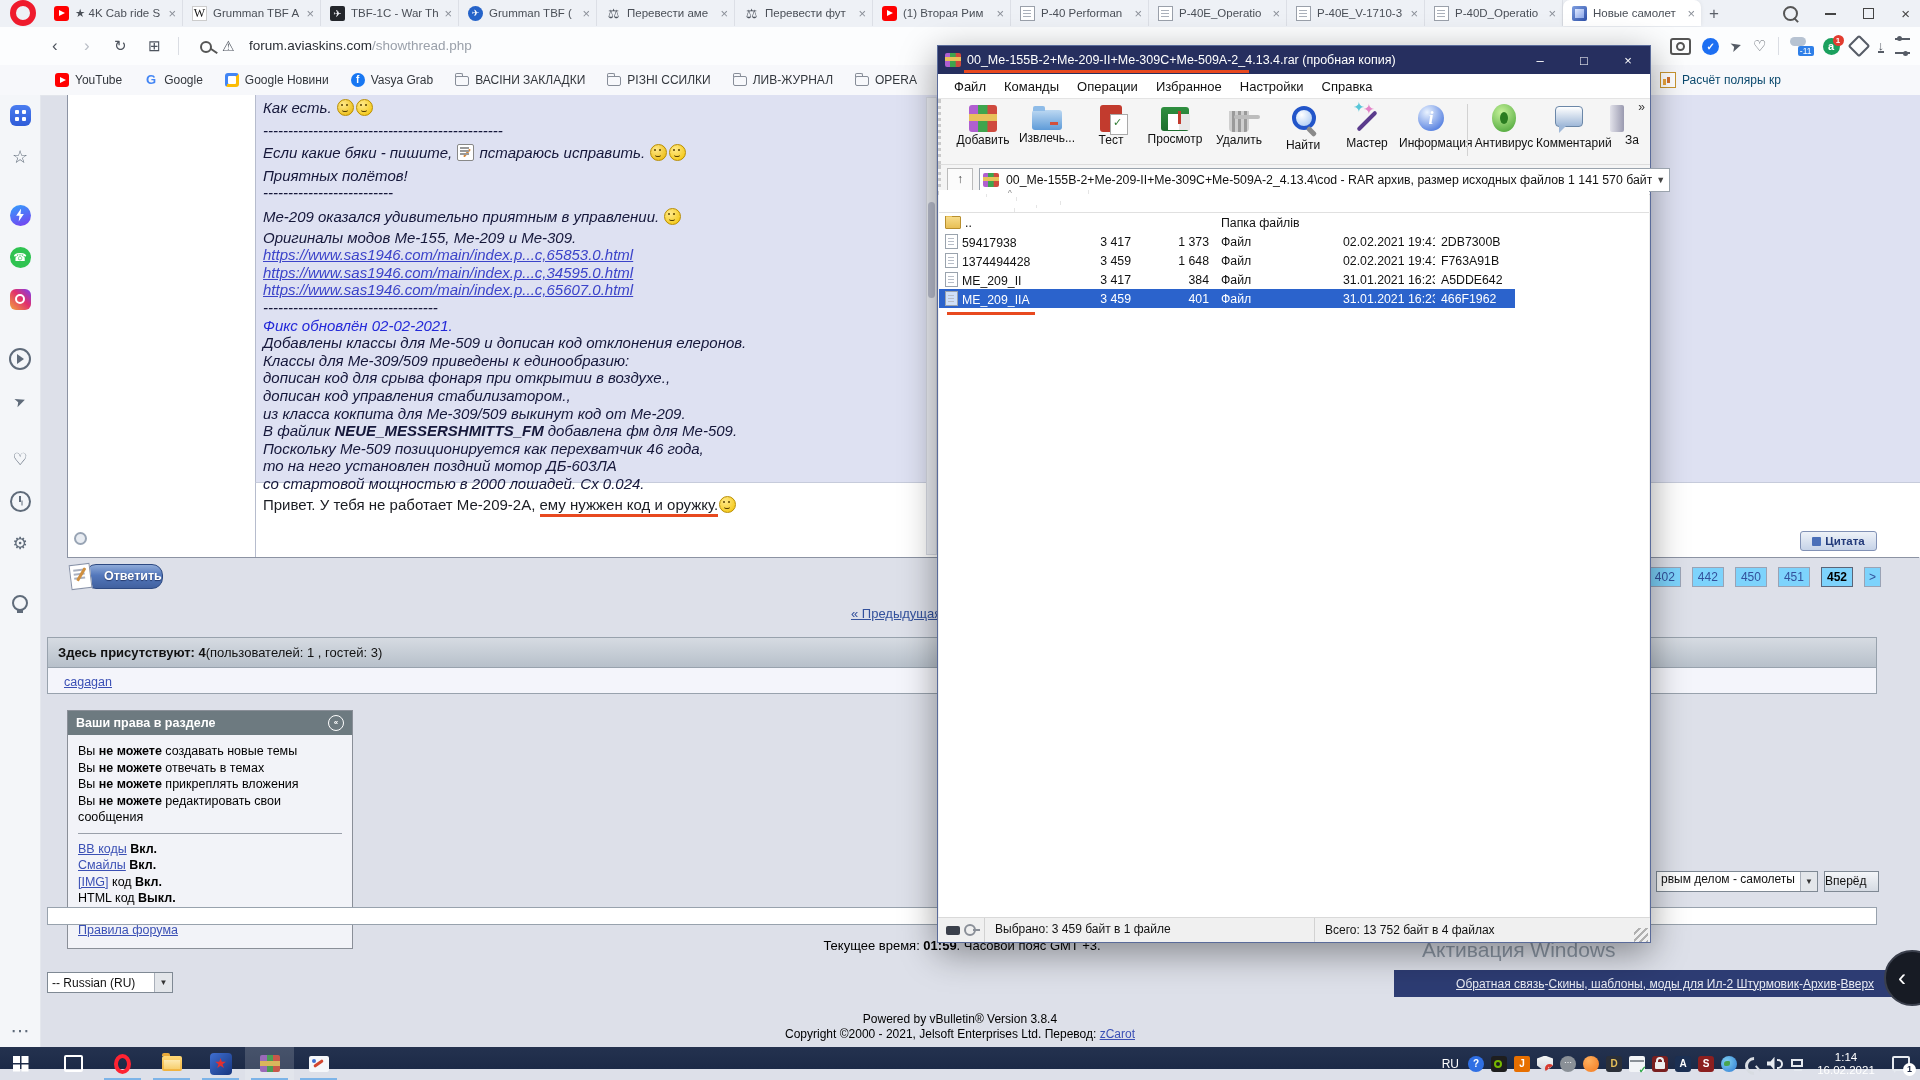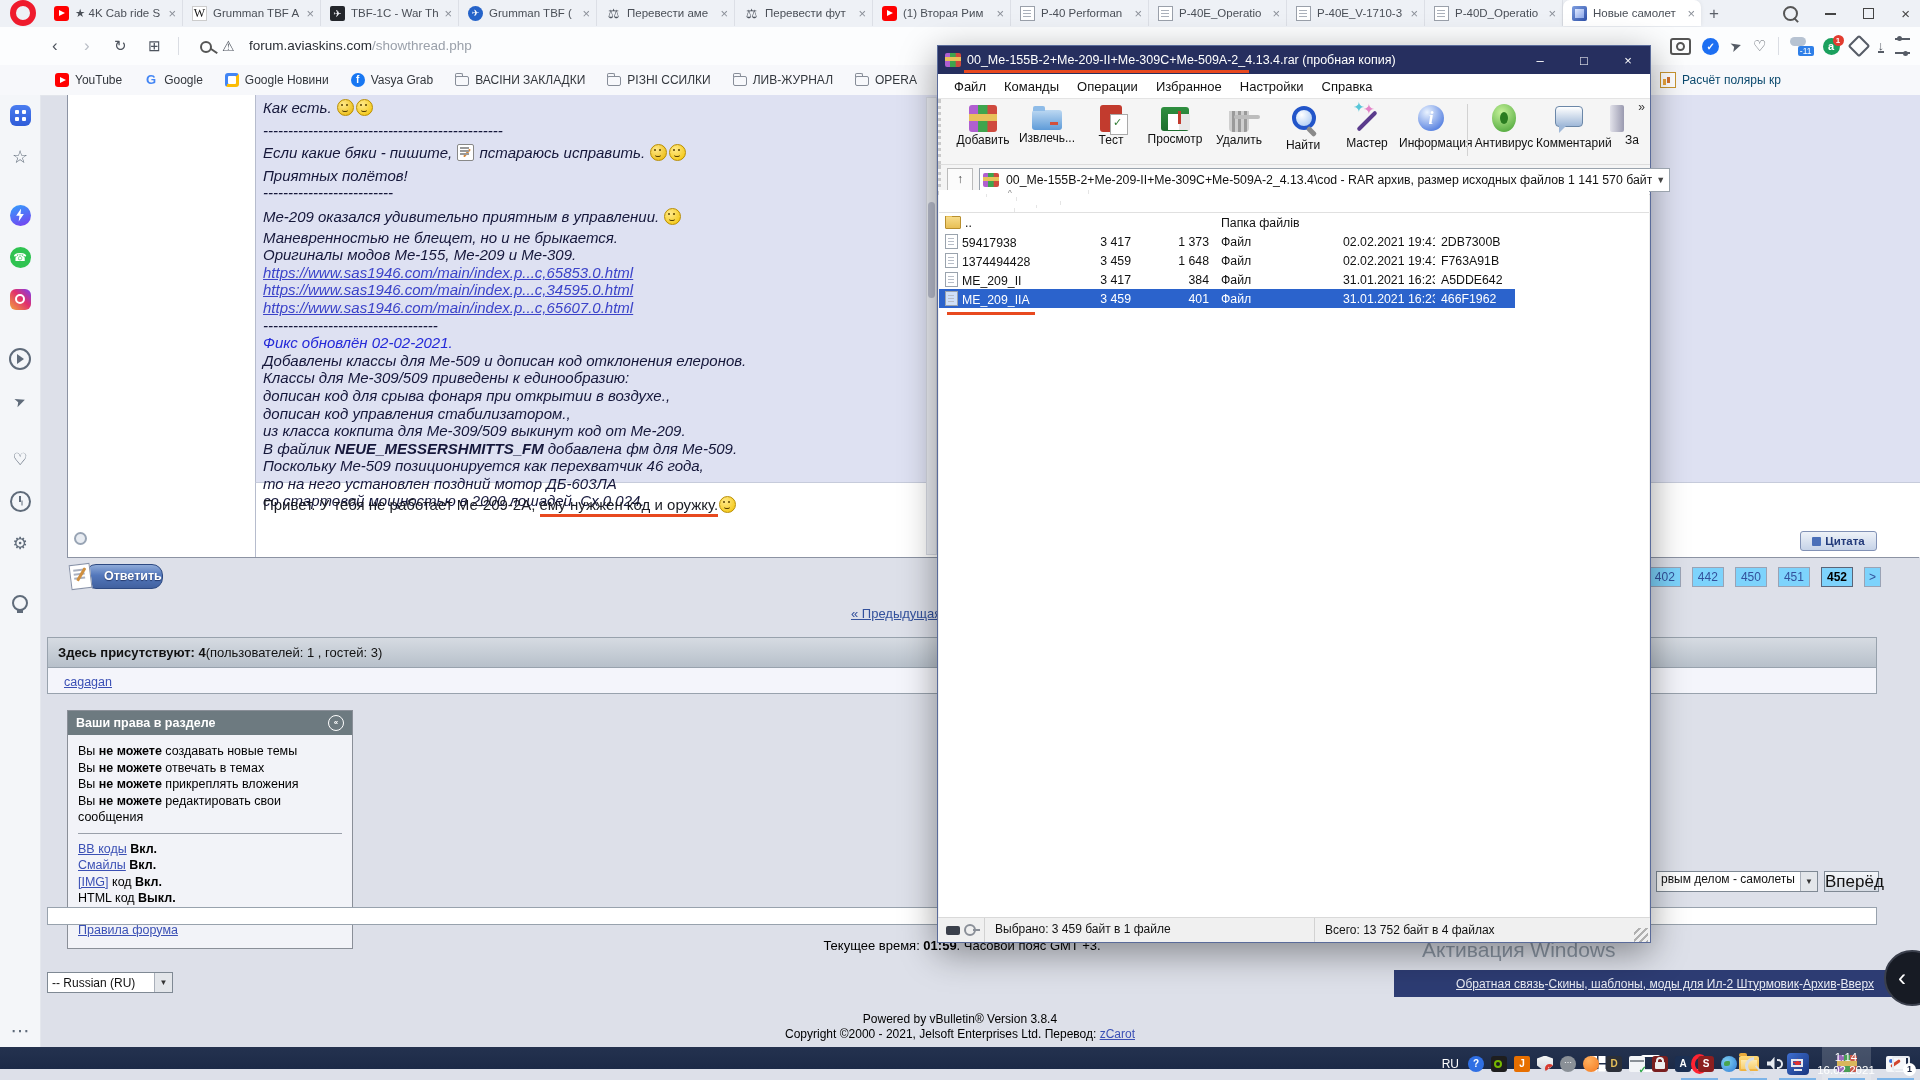--- a/index.html
+++ b/index.html
@@ -139,21 +139,21 @@
   #rights .rhead{height:24px;background:#6d7a80;color:#fff;font-size:12.5px;font-weight:bold;display:flex;align-items:center;padding:0 8px;}
   #rights .rcol{margin-left:auto;width:14px;height:14px;border:1px solid #fff;border-radius:50%;font-size:8px;line-height:13px;text-align:center;}
   #rights .rbody{padding:8px 10px 10px;font-size:12.5px;line-height:16.5px;color:#000;}
   #rights hr{border:none;border-top:1px solid #9aa0aa;margin:7px 0;}
   #rights a,.rlink{color:#3b50b5;text-decoration:underline;}
   #thinbox{position:absolute;left:47px;top:907px;width:1830px;height:18px;background:#fff;border:1px solid #98a2ad;box-sizing:border-box;}
   #timeline{position:absolute;left:47px;top:938px;width:1830px;text-align:center;font-size:13px;color:#000;}
   #jumpsel{position:absolute;left:1656px;top:871px;width:162px;height:21px;background:#fff;border:1px solid #7f8994;box-sizing:border-box;display:flex;font-size:12px;color:#111;}
   #jumpsel .jtext{flex:1;padding-left:4px;white-space:nowrap;overflow:hidden;}
   #jumpsel .jarr{width:16px;height:100%;background:#e3e6ea;border-left:1px solid #aab0ba;font-size:8px;text-align:center;line-height:19px;color:#333;}
-  #fwdbtn{position:absolute;left:1824px;top:871px;width:55px;height:21px;background:linear-gradient(#f4f6f9,#d5dbe3);border:1px solid #7f8994;box-sizing:border-box;font-size:17px;text-align:left;line-height:19px;color:#111;}
+  #fwdbtn{position:absolute;left:1824px;top:871px;width:55px;height:21px;background:linear-gradient(#f4f6f9,#d5dbe3);border:1px solid #7f8994;box-sizing:border-box;font-size:12px;text-align:left;line-height:19px;color:#111;}
   #langsel{position:absolute;left:47px;top:972px;width:126px;height:21px;background:#fff;border:1px solid #7f8994;box-sizing:border-box;display:flex;align-items:center;font-size:12px;color:#111;}
   #langsel .jtext{flex:1;padding-left:4px;white-space:nowrap;overflow:hidden;}
   #langsel .jarr{width:17px;height:100%;background:#e3e6ea;border-left:1px solid #aab0ba;font-size:8px;text-align:center;line-height:19px;color:#333;}
   #darkband{position:absolute;left:1394px;top:970px;width:526px;height:27px;background:#2d3c73;display:flex;align-items:center;justify-content:flex-end;padding-right:46px;box-sizing:border-box;font-size:12px;color:#e8eaf2;white-space:nowrap;}
   #darkband span.bl{text-decoration:underline;}
   #watermark{position:absolute;left:1422px;top:938px;font-size:21px;color:rgba(125,136,152,.85);}
   #powered{position:absolute;left:0;top:1012px;width:1920px;text-align:center;font-size:12px;color:#000;}
   #copyrt{position:absolute;left:0;top:1027px;width:1920px;text-align:center;font-size:12px;color:#000;}
   #copyrt .rlink{color:#3b50b5;}
   #floatback{position:absolute;left:1884px;top:950px;width:56px;height:56px;border-radius:50%;background:#171b24;border:2px solid #3a3f4c;color:#fff;font-size:24px;line-height:52px;text-indent:12px;box-sizing:border-box;z-index:40;}
@@ -221,21 +221,21 @@
   .fic-file::after{content:"";position:absolute;left:2px;top:3px;width:6px;height:1px;background:#b8bec8;box-shadow:0 3px 0 #b8bec8,0 6px 0 #b8bec8;}
   #wr-status{position:absolute;left:0;bottom:0;width:100%;height:24px;background:#f0f0f0;border-top:1px solid #d9d9d9;display:flex;align-items:center;font-size:12px;color:#111;}
   .st-icons{width:46px;height:100%;border-right:1px solid #d2d2d2;display:flex;align-items:center;justify-content:center;gap:4px;flex:none;}
   .si-disk{width:14px;height:9px;background:#3a3f4a;border-radius:2px;}
   .si-key{width:8px;height:8px;border:2px solid #8a8f98;border-radius:50%;position:relative;}
   .si-key::after{content:"";position:absolute;left:7px;top:3px;width:7px;height:2px;background:#8a8f98;}
   .st-c1{width:330px;padding-left:10px;border-right:1px solid #d2d2d2;height:100%;line-height:23px;box-sizing:border-box;}
   .st-c2{flex:1;padding-left:10px;line-height:23px;}
   .st-grip{width:14px;height:14px;margin-right:2px;background:repeating-linear-gradient(135deg,transparent 0 3px,#b0b0b0 3px 5px);align-self:flex-end;}
   
-  #taskbar{position:absolute;left:0;top:1047px;width:1920px;height:22px;background:linear-gradient(#24324f,#1c2a47);z-index:50;display:flex;justify-content:flex-end;}
+  #taskbar{position:absolute;left:0;top:1047px;width:1920px;height:22px;background:linear-gradient(#24324f,#1c2a47);z-index:50;display:flex;}
   .app{width:49px;height:33px;display:flex;align-items:center;justify-content:center;position:relative;flex:none;}
   .app.run::after{content:"";position:absolute;left:6px;bottom:0;width:37px;height:2.5px;background:#7db4e8;}
   .app.on{background:rgba(255,255,255,.16);}
   .ai{position:relative;}
   .ai-start{width:6.5px;height:6.5px;background:#fff;box-shadow:8.5px 0 0 #fff,0 8.5px 0 #fff,8.5px 8.5px 0 #fff;margin:-8px 8px 0 -8px;}
   .ai-task-view{width:15px;height:13px;border:2px solid #fff;border-radius:2px;}
   .ai-opera{width:17px;height:20px;border:4px solid #ff2332;border-radius:50%;box-sizing:border-box;}
   .ai-explorer{width:20px;height:15px;background:linear-gradient(#ffd977,#f0b23e);border-radius:2px;position:relative;}
   .ai-explorer::before{content:"";position:absolute;left:0;top:-3px;width:8px;height:3px;background:#e8a93a;border-radius:2px 2px 0 0;}
   .ai-explorer::after{content:"";position:absolute;left:2px;top:4px;right:2px;bottom:2px;background:linear-gradient(#fde9b0,#f7cf6e);}
@@ -479,21 +479,20 @@
   <div id="postbox"></div>
   <div id="msgarea"></div>
   <div id="sigarea"></div>
   <div id="postbody">
       <div class="pl" style="margin-bottom: 6px;"><span>Как есть.  </span><span class="psm psm-hands"></span><span class="psm"></span></div>
       <div class="pl" style="margin-bottom: 5px;"><span>------------------------------------------------</span></div>
       <div class="pl" style="margin-bottom: 6px;"><span>Если какие бяки - пишите, </span><span class="psm psm-note"></span><span> пстараюсь исправить.  </span><span class="psm psm-hands"></span><span class="psm"></span></div>
       <div class="pl"><span>Приятных полётов!</span></div>
       <div class="pl" style="margin-bottom: 6px;"><span>--------------------------</span></div>
       <div class="pl" style="margin-bottom: 4px;"><span>Ме-209 оказался удивительно приятным в управлении. </span><span class="psm"></span></div>
-      <div class="pl"><span>Маневренностью не блещет, но и не брыкается.</span></div>
       <div class="pl"><span>Оригиналы модов Ме-155, Ме-209 и Ме-309.</span></div>
       <div class="pl"><span class="plnk">https://www.sas1946.com/main/index.p...c,65853.0.html</span></div>
       <div class="pl"><span class="plnk">https://www.sas1946.com/main/index.p...c,34595.0.html</span></div>
       <div class="pl"><span class="plnk">https://www.sas1946.com/main/index.p...c,65607.0.html</span></div>
       <div class="pl"><span>-----------------------------------</span></div>
       <div class="pl"><span class="pblue">Фикс обновлён 02-02-2021.</span></div>
       <div class="pl"><span>Добавлены классы для Ме-509 и дописан код отклонения елеронов.</span></div>
       <div class="pl"><span>Классы для Ме-309/509 приведены к единообразию:</span></div>
       <div class="pl"><span>дописан код для срыва фонаря при открытии в воздухе.,</span></div>
       <div class="pl"><span>дописан код управления стабилизатором.,</span></div>

